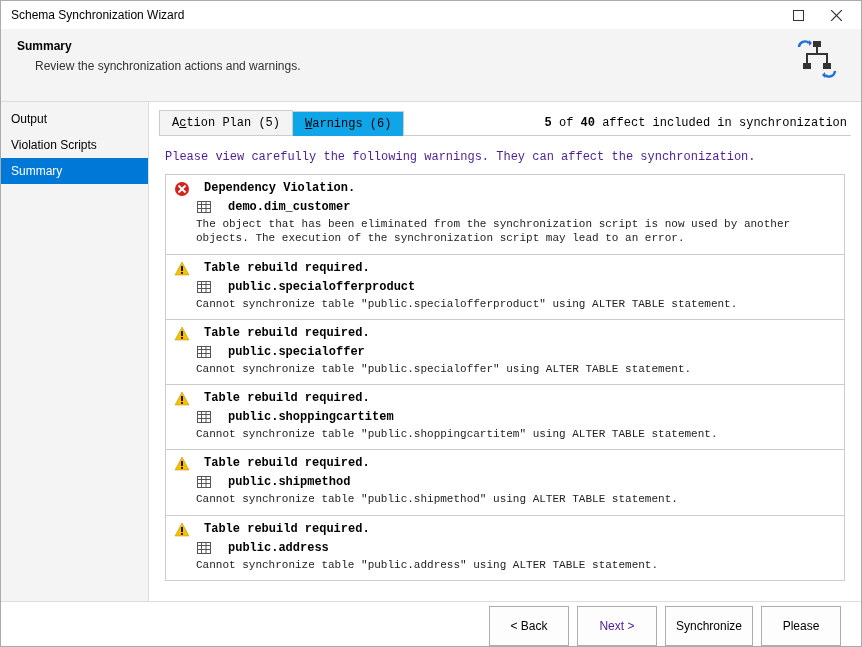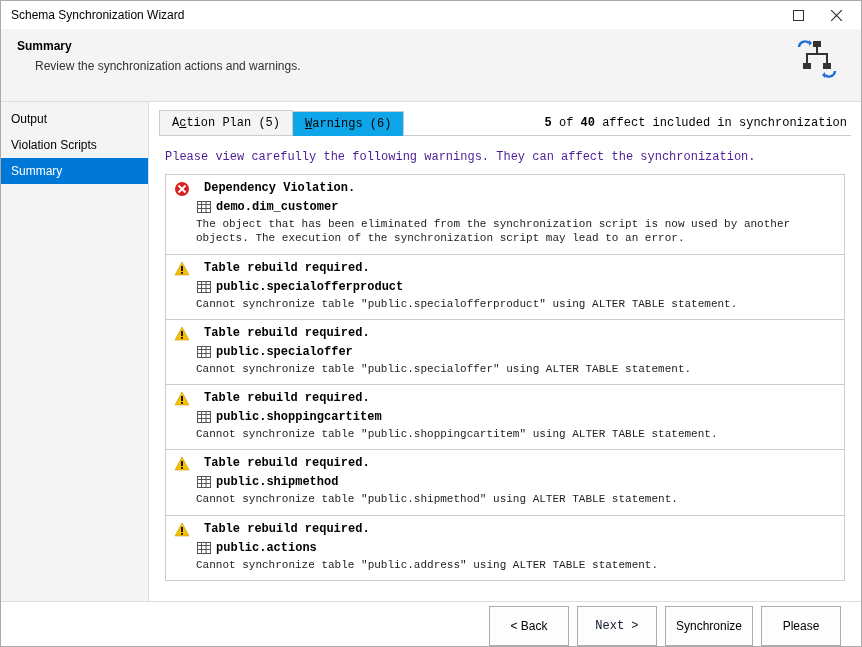--- a/index.html
+++ b/index.html
@@ -110,21 +110,21 @@
   .warnitem .line1 {
     display: flex;
     align-items: flex-start;
     gap: 14px;
     margin-bottom: 2px;
   }
   .warnitem .wtitle { font-weight: 700; font-size: 12px; }
   .warnitem .line2 {
     display: flex;
     align-items: center;
-    gap: 4px;
+    gap: 16px;
     margin-left: 22px;
     margin-bottom: 2px;
   }
   .warnitem .wobj { font-weight: 700; font-size: 12px; }
   .warnitem .wdesc {
     margin-left: 22px;
     font-size: 11px;
     color: #222;
     line-height: 1.3;
   }
@@ -141,21 +141,21 @@
   }
   .footer button {
     min-width: 80px;
     height: 40px;
     font-size: 12px;
     background: #fdfdfd;
     border: 1px solid #adadad;
     padding: 0 10px;
     cursor: default;
   }
-  .footer button:disabled { color: #0f172a; font-family: Liberation Mono, monospace; }
+  .footer button:disabled { color: #4c1d95; }
   svg { display: block; }
 </style>
 </head>
 <body>
 
 <div class="titlebar">
   <div class="title">Schema Synchronization Wizard</div>
   <div class="winbtn">
     <svg width="11" height="11">
         <rect x="0.5" y="0.5" width="10" height="10" fill="none" stroke="#333" stroke-width="1"></rect>
@@ -351,21 +351,21 @@
             <div class="line2">
               <span class="icon">
                 <svg width="14" height="12">
                   <rect x="0.5" y="0.5" width="13" height="11" fill="none" stroke="#555"></rect>
                   <line x1="0" y1="3.5" x2="14" y2="3.5" stroke="#555"></line>
                   <line x1="0" y1="7.5" x2="14" y2="7.5" stroke="#555"></line>
                   <line x1="4.5" y1="0" x2="4.5" y2="12" stroke="#555"></line>
                   <line x1="9" y1="0" x2="9" y2="12" stroke="#555"></line>
                 </svg>
               </span>
-              <span class="wobj">public.actions</span>
+              <span class="wobj">public.address</span>
             </div>
             <div class="wdesc">Cannot synchronize table "public.address" using ALTER TABLE statement.</div>
           </div>
         </div>
     </div>
   </div>
 </div>
 
 <div class="footer">
   <button>&lt; Back</button>

